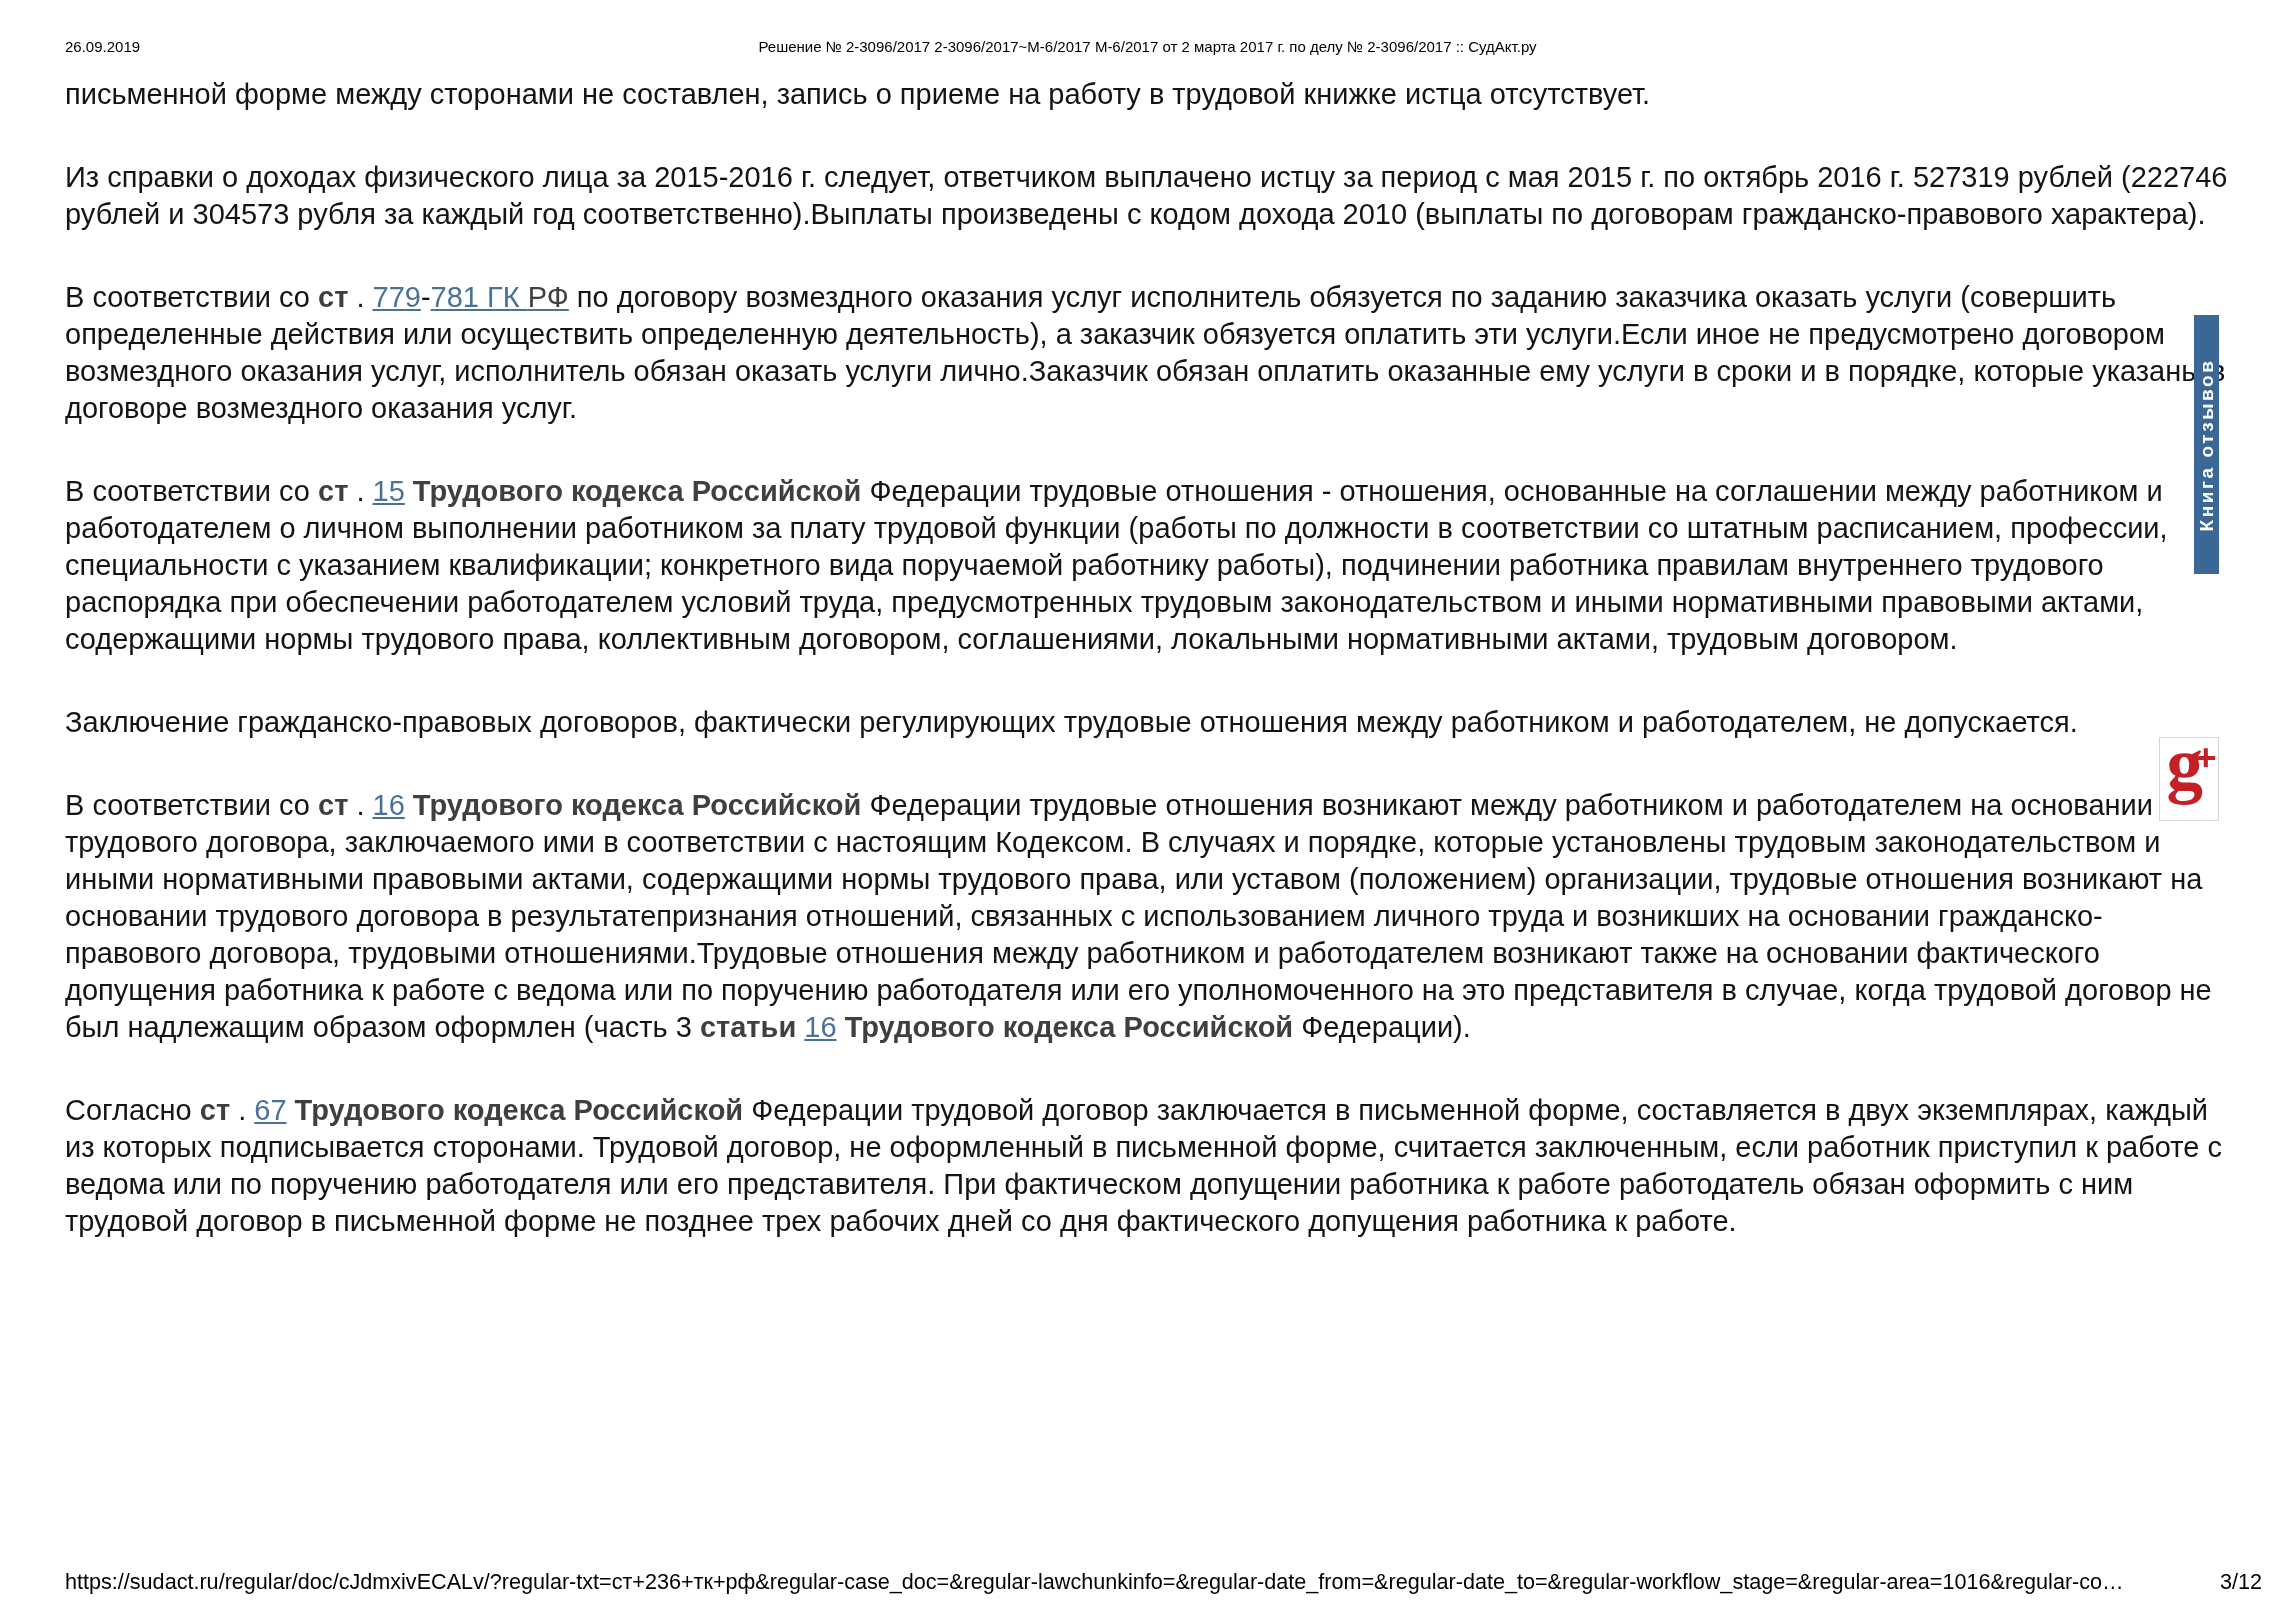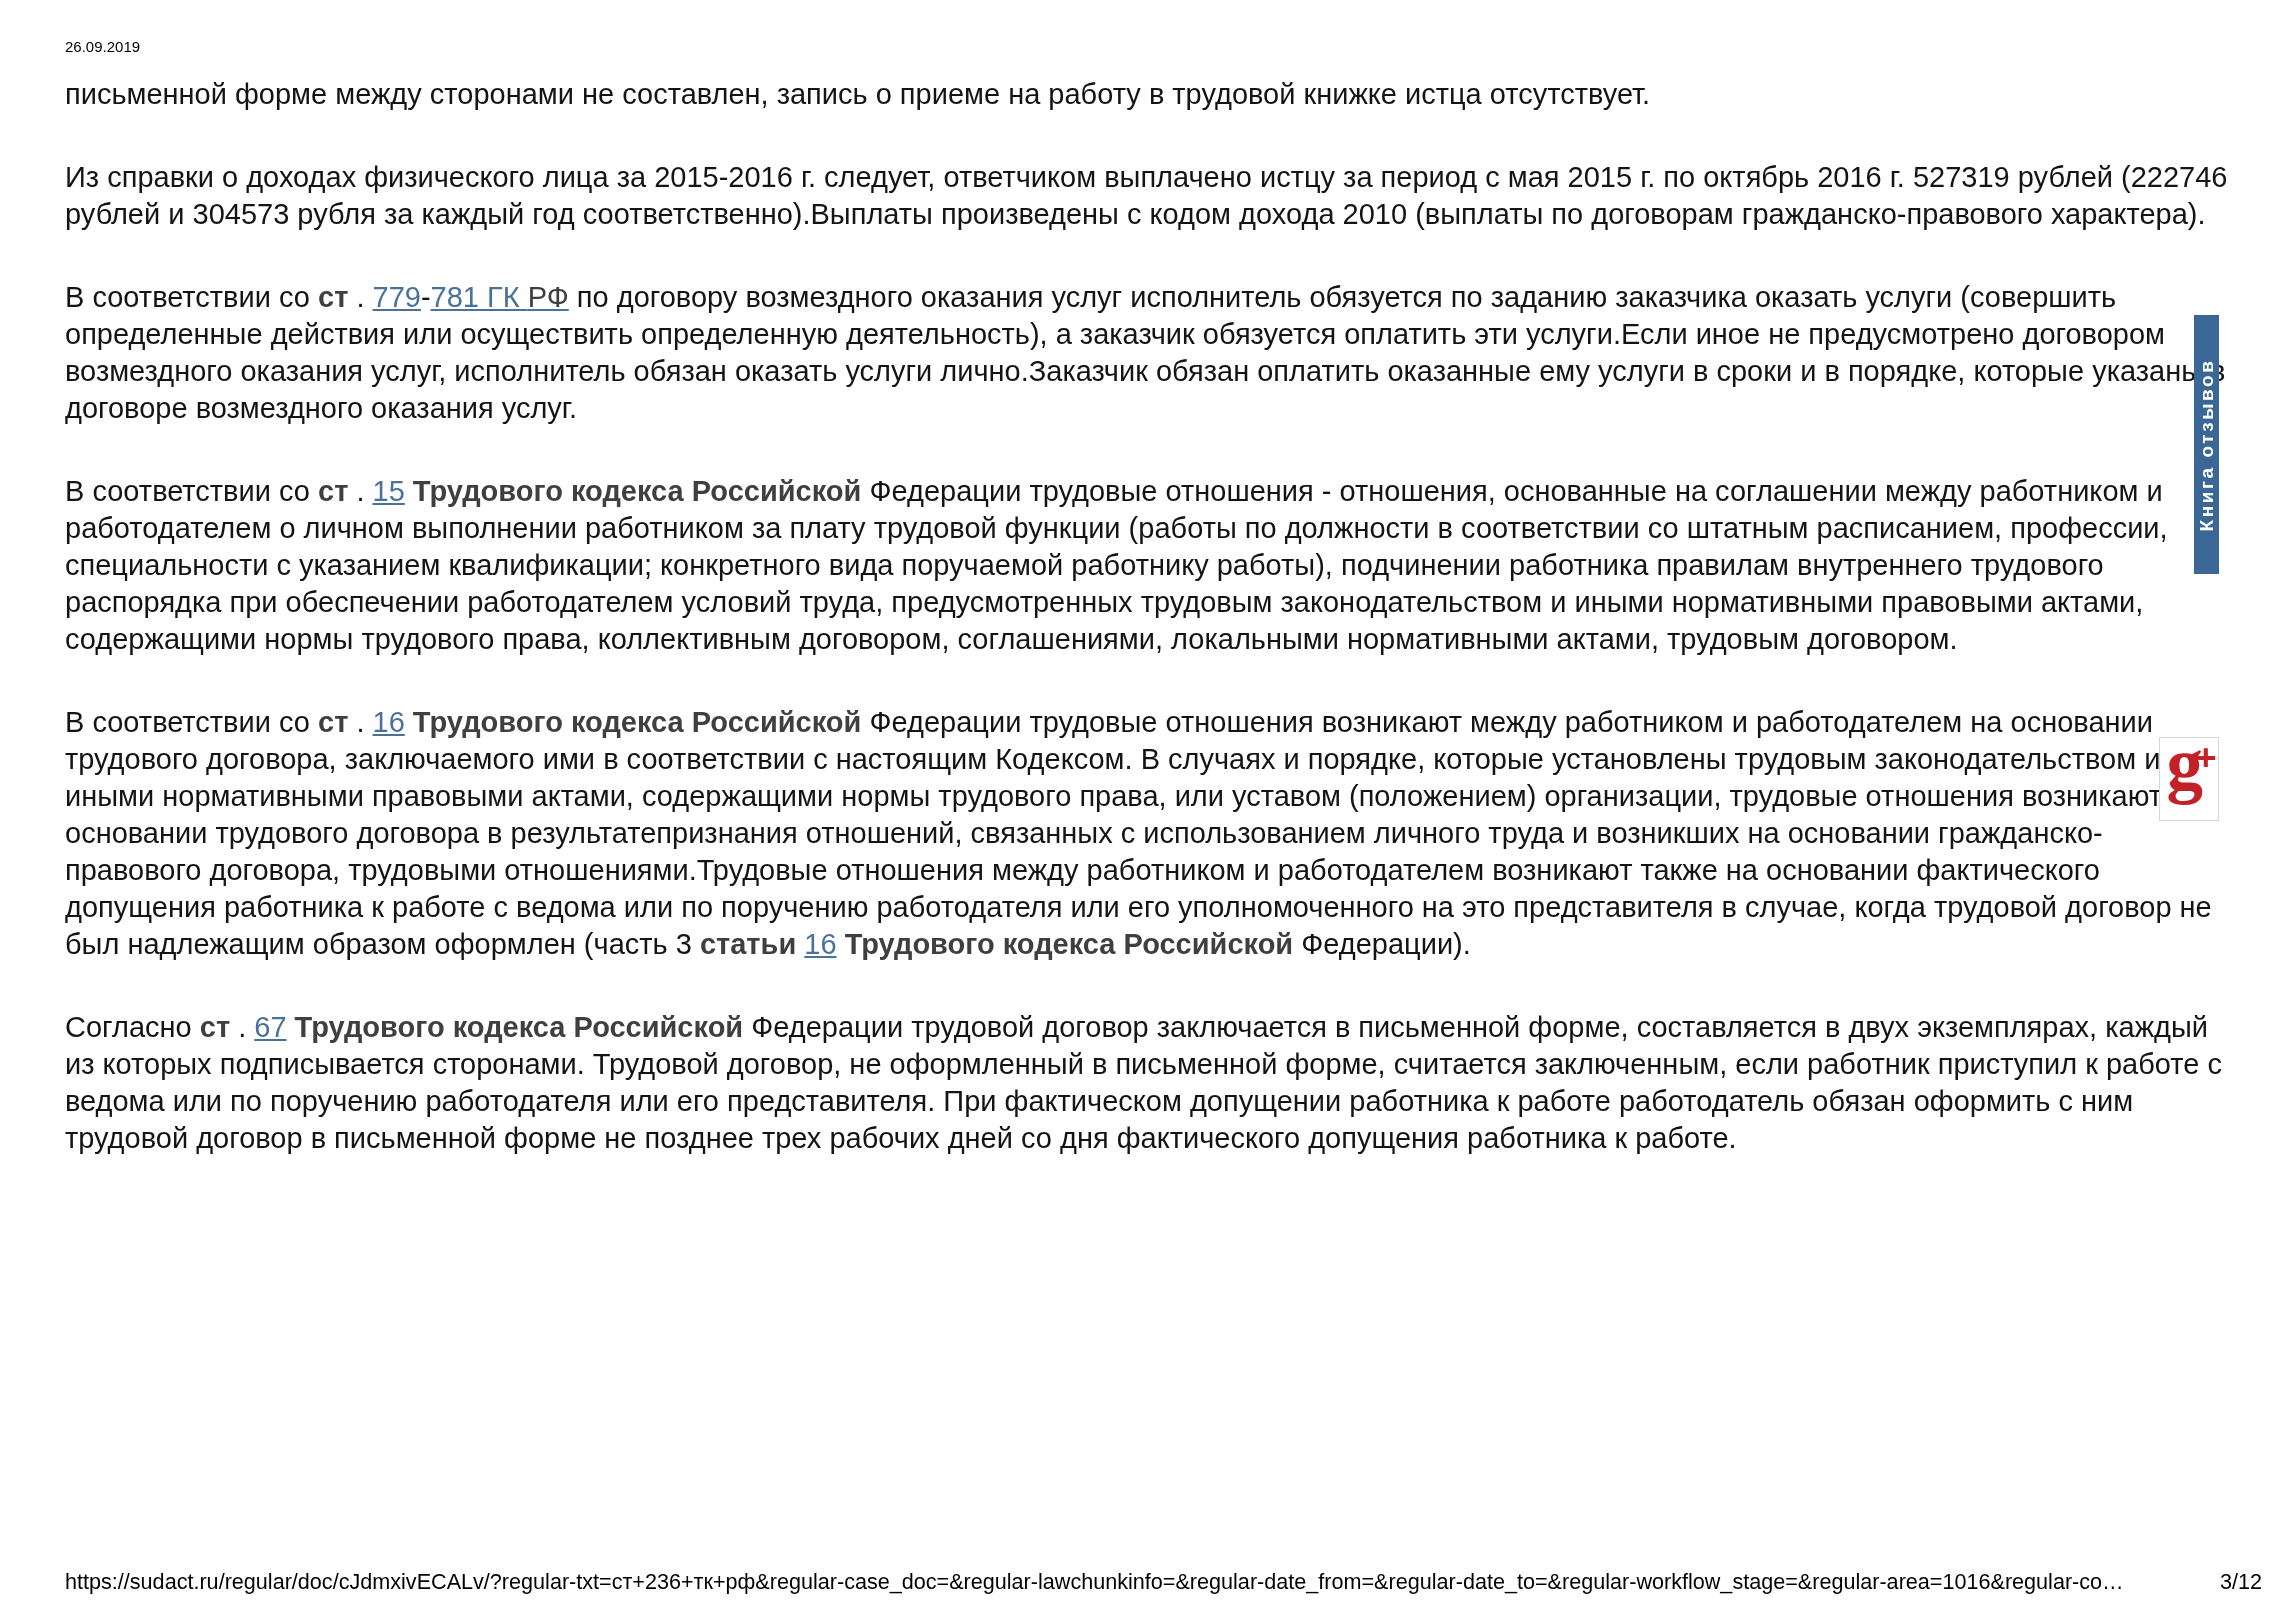--- a/index.html
+++ b/index.html
@@ -63,27 +63,29 @@
     position:absolute;right:1.3px;top:1.3px;
     font-family:"Liberation Sans", sans-serif;font-weight:bold;
     font-size:37px;color:var(--gplus-red);line-height:1;
   }
 </style>
 </head>
 <body>
 
 <div class="print-header">
   <span class="date">26.09.2019</span>
+  <span class="title">Решение № 2-3096/2017 2-3096/2017~М-6/2017 М-6/2017 от 2 марта 2017 г. по делу № 2-3096/2017 :: СудАкт.ру</span>
 </div>
 
 <div class="doc" id="doc-body">
     <p><span>письменной форме между сторонами не составлен, запись о приеме на работу в трудовой книжке истца отсутствует.</span></p>
     <p><span>Из справки о доходах физического лица за 2015-2016 г. следует, ответчиком выплачено истцу за период с мая 2015 г. по октябрь 2016 г. 527319 рублей (222746 рублей и 304573 рубля за каждый год соответственно).Выплаты произведены с кодом дохода 2010 (выплаты по договорам гражданско-правового характера).</span></p>
     <p><span>В соответствии со </span><span class="seg-bold">ст</span><span> . </span><a class="seg-link" href="#">779</a><span>-</span><a class="seg-link" href="#">781 ГК </a><a class="seg-link seg-link-bold" href="#">РФ</a><span> по договору возмездного оказания услуг исполнитель обязуется по заданию заказчика оказать услуги (совершить определенные действия или осуществить определенную деятельность), а заказчик обязуется оплатить эти услуги.Если иное не предусмотрено договором возмездного оказания услуг, исполнитель обязан оказать услуги лично.Заказчик обязан оплатить оказанные ему услуги в сроки и в порядке, которые указаны в договоре возмездного оказания услуг.</span></p>
     <p><span>В соответствии со </span><span class="seg-bold">ст</span><span> . </span><a class="seg-link" href="#">15</a><span> </span><span class="seg-bold">Трудового кодекса Российской</span><span> Федерации трудовые отношения - отношения, основанные на соглашении между работником и работодателем о личном выполнении работником за плату трудовой функции (работы по должности в соответствии со штатным расписанием, профессии, специальности с указанием квалификации; конкретного вида поручаемой работнику работы), подчинении работника правилам внутреннего трудового распорядка при обеспечении работодателем условий труда, предусмотренных трудовым законодательством и иными нормативными правовыми актами, содержащими нормы трудового права, коллективным договором, соглашениями, локальными нормативными актами, трудовым договором.</span></p>
+    <p><span>Заключение гражданско-правовых договоров, фактически регулирующих трудовые отношения между работником и работодателем, не допускается.</span></p>
     <p><span>В соответствии со </span><span class="seg-bold">ст</span><span> . </span><a class="seg-link" href="#">16</a><span> </span><span class="seg-bold">Трудового кодекса Российской</span><span> Федерации трудовые отношения возникают между работником и работодателем на основании трудового договора, заключаемого ими в соответствии с настоящим Кодексом. В случаях и порядке, которые установлены трудовым законодательством и иными нормативными правовыми актами, содержащими нормы трудового права, или уставом (положением) организации, трудовые отношения возникают на основании трудового договора в результатепризнания отношений, связанных с использованием личного труда и возникших на основании гражданско-правового договора, трудовыми отношениями.Трудовые отношения между работником и работодателем возникают также на основании фактического допущения работника к работе с ведома или по поручению работодателя или его уполномоченного на это представителя в случае, когда трудовой договор не был надлежащим образом оформлен (часть 3 </span><span class="seg-bold">статьи</span><span> </span><a class="seg-link" href="#">16</a><span> </span><span class="seg-bold">Трудового кодекса Российской</span><span> Федерации).</span></p>
     <p><span>Согласно </span><span class="seg-bold">ст</span><span> . </span><a class="seg-link" href="#">67</a><span> </span><span class="seg-bold">Трудового кодекса Российской</span><span> Федерации трудовой договор заключается в письменной форме, составляется в двух экземплярах, каждый из которых подписывается сторонами. Трудовой договор, не оформленный в письменной форме, считается заключенным, если работник приступил к работе с ведома или по поручению работодателя или его представителя. При фактическом допущении работника к работе работодатель обязан оформить с ним трудовой договор в письменной форме не позднее трех рабочих дней со дня фактического допущения работника к работе.</span></p>
   </div>
 
 <div class="ribbon">
   <span class="ribbon-label">Книга отзывов</span>
 </div>
 
 <div class="gplus">
   <span class="g">g</span>

